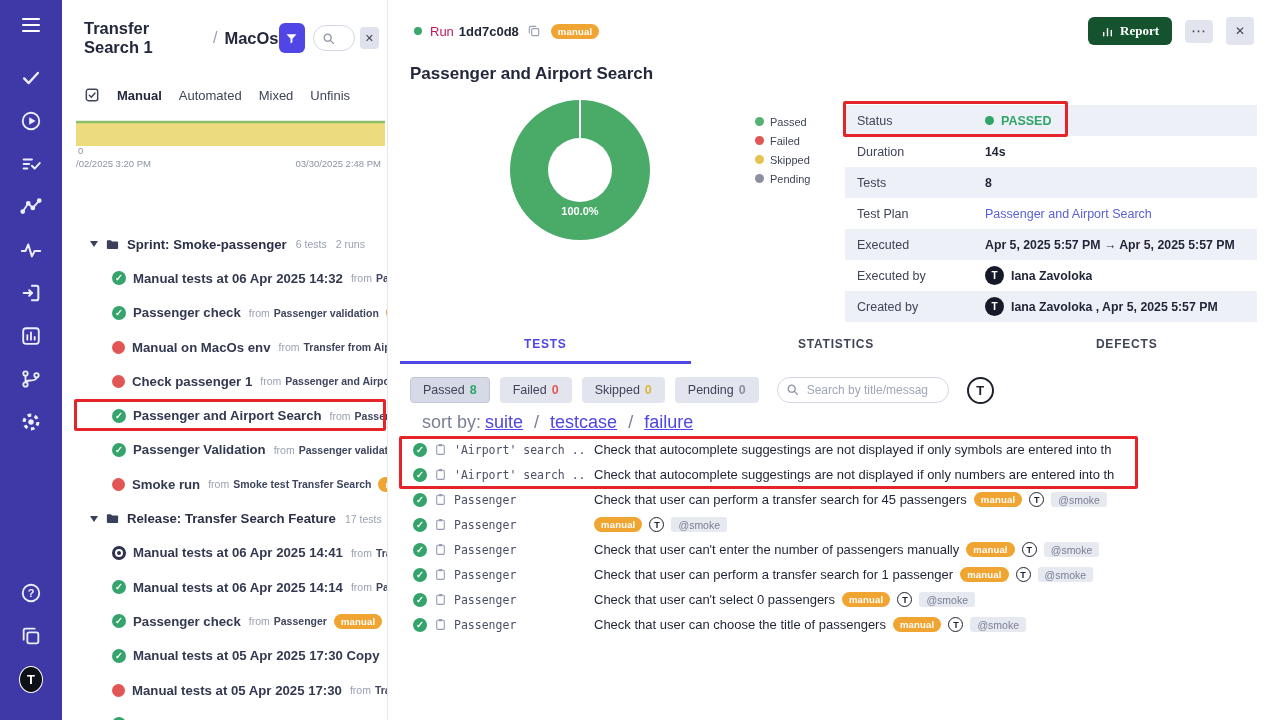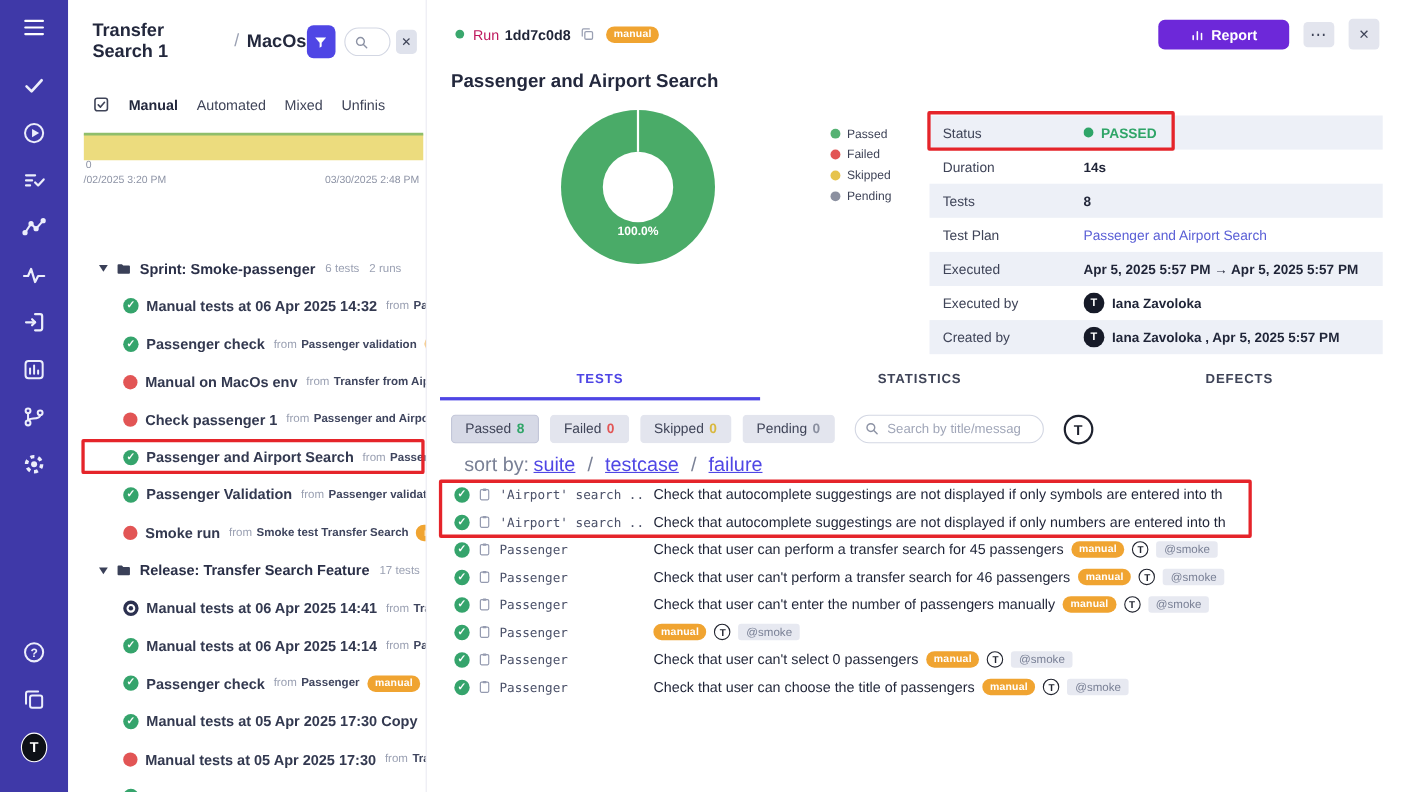--- a/index.html
+++ b/index.html
@@ -48,21 +48,21 @@
 
 .main{position:absolute;left:388px;top:0;width:892px;height:720px;background:#fff;overflow:hidden}
 .runbar{position:absolute;top:16px;left:26px;right:26px;height:30px;display:flex;align-items:center}
 .gdot{width:8px;height:8px;border-radius:50%;background:#3aa76d;flex:none}
 .run-word{font-size:13px;color:#be185d;margin-left:8px}
 .run-id{font-size:13px;font-weight:700;color:#1f2437;margin-left:5px}
 .copy-ic{margin-left:8px;line-height:0;cursor:pointer}
 .mbadge{background:#f0a431;color:#fff;font-size:9.5px;font-weight:700;padding:2px 7px;border-radius:9px;letter-spacing:.2px;flex:none}
 .runbar .mbadge{margin-left:10px}
 .rb-right{margin-left:auto;display:flex;align-items:center;gap:13px}
-.report-btn{display:flex;align-items:center;gap:6px;background:#6d28d9;color:#fff;font-size:13px;font-weight:600;border:none;border-radius:6px;padding:6px 29px;cursor:pointer;font-family:Liberation Sans, sans-serif}
+.report-btn{display:flex;align-items:center;gap:6px;background:#14532d;color:#fff;font-size:13px;font-weight:600;border:none;border-radius:6px;padding:6px 13px;cursor:pointer;font-family:Liberation Serif, serif}
 .sq{background:#e3e5ee;border:none;border-radius:4px;color:#3f4458;display:flex;align-items:center;justify-content:center;cursor:pointer;font-family:inherit}
 .sq.more{width:28px;height:23px;font-size:15px;letter-spacing:1px}
 .sq.close{width:28px;height:28px;font-size:12px}
 .page-title{position:absolute;top:64px;left:22px;font-size:17px;font-weight:700;color:#23283d}
 .donut{position:absolute;left:122px;top:100px;width:140px;height:140px;border-radius:50%;background:#4aab68}
 .donut-hole{position:absolute;left:38px;top:38px;width:64px;height:64px;border-radius:50%;background:#fff}
 .donut-divider{position:absolute;left:69px;top:0;width:2px;height:38px;background:#fff}
 .donut-label{position:absolute;left:0;top:105px;width:100%;text-align:center;color:#fff;font-size:11px;font-weight:700}
 .legend{position:absolute;left:367px;top:112px}
 .lrow{display:flex;align-items:center;height:19px;gap:6px}
@@ -504,21 +504,20 @@
           <span class="tcirc">T</span>
           <span class="tag">@smoke</span>
         </div>
         <div class="test-row">
           <span class="st passed">✓</span>
           <span class="clip"><svg viewBox="0 0 24 24" width="13" height="13">
               <rect x="5" y="4" width="14" height="17" rx="2" fill="none" stroke="#959bb0" stroke-width="2"></rect>
               <rect x="9" y="2" width="6" height="4" rx="1" fill="#959bb0"></rect>
             </svg></span>
           <span class="suite">Passenger</span>
-          <span class="ttitle">Check that user can't perform a transfer search for 46 passengers</span>
           <span class="mbadge">manual</span>
           <span class="tcirc">T</span>
           <span class="tag">@smoke</span>
         </div>
         <div class="test-row">
           <span class="st passed">✓</span>
           <span class="clip"><svg viewBox="0 0 24 24" width="13" height="13">
               <rect x="5" y="4" width="14" height="17" rx="2" fill="none" stroke="#959bb0" stroke-width="2"></rect>
               <rect x="9" y="2" width="6" height="4" rx="1" fill="#959bb0"></rect>
             </svg></span>
@@ -528,20 +527,21 @@
           <span class="tcirc">T</span>
           <span class="tag">@smoke</span>
         </div>
         <div class="test-row">
           <span class="st passed">✓</span>
           <span class="clip"><svg viewBox="0 0 24 24" width="13" height="13">
               <rect x="5" y="4" width="14" height="17" rx="2" fill="none" stroke="#959bb0" stroke-width="2"></rect>
               <rect x="9" y="2" width="6" height="4" rx="1" fill="#959bb0"></rect>
             </svg></span>
           <span class="suite">Passenger</span>
+          <span class="ttitle">Check that user can perform a transfer search for 1 passenger</span>
           <span class="mbadge">manual</span>
           <span class="tcirc">T</span>
           <span class="tag">@smoke</span>
         </div>
         <div class="test-row">
           <span class="st passed">✓</span>
           <span class="clip"><svg viewBox="0 0 24 24" width="13" height="13">
               <rect x="5" y="4" width="14" height="17" rx="2" fill="none" stroke="#959bb0" stroke-width="2"></rect>
               <rect x="9" y="2" width="6" height="4" rx="1" fill="#959bb0"></rect>
             </svg></span>

